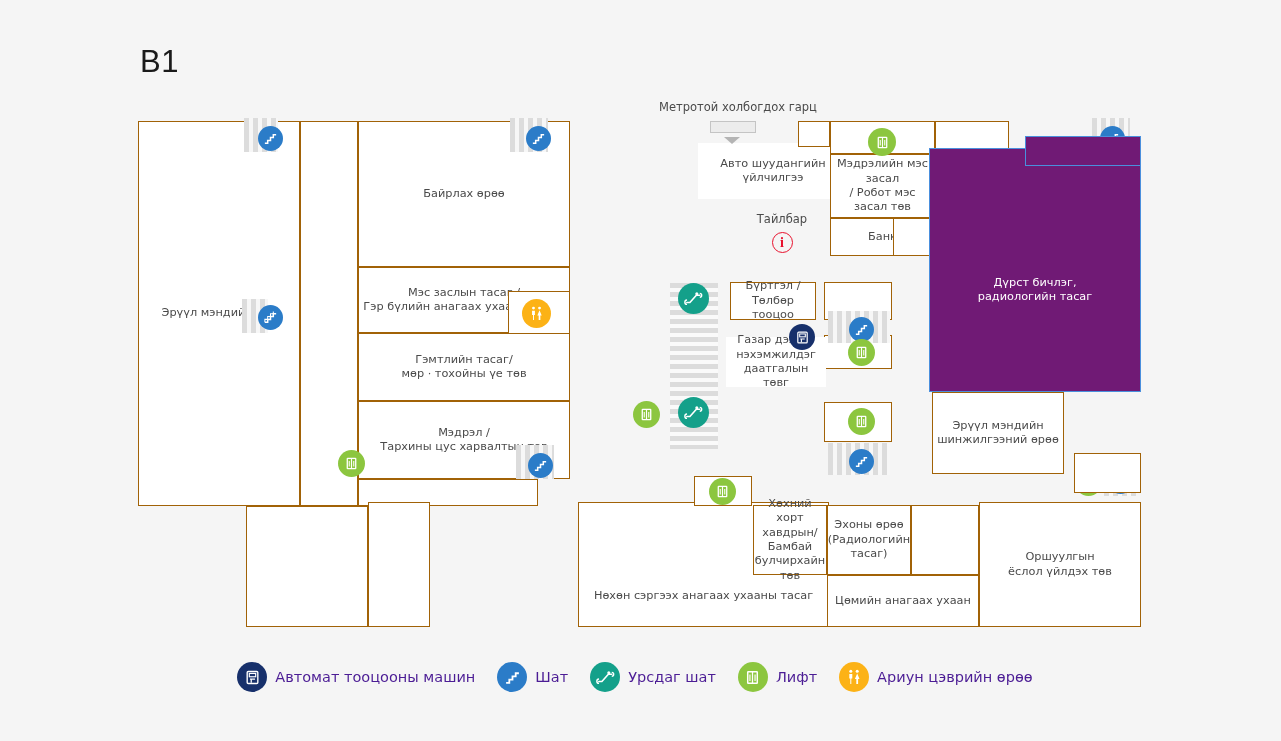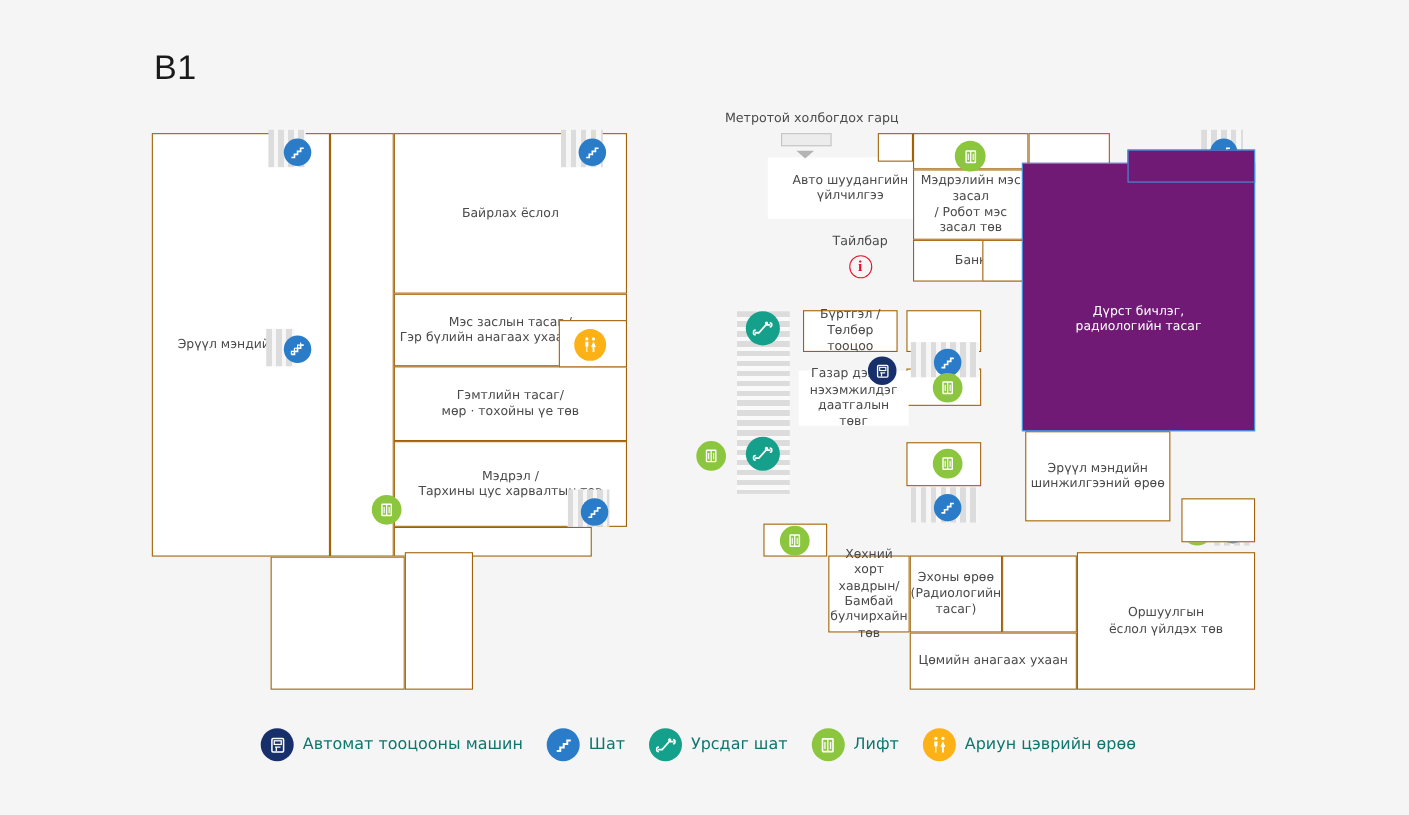--- a/index.html
+++ b/index.html
@@ -77,40 +77,40 @@
   }
 
   
   #legend {
     position: absolute; left: 0; top: 662px; width: 1281px;
     display: flex; align-items: center; justify-content: center; gap: 11px;
   }
   .lg-item { display: flex; align-items: center; gap: 8px; }
   .lg-ic { position: relative; width: 30px; height: 30px; border-radius: 50%;
            display: flex; align-items: center; justify-content: center; flex: 0 0 auto; }
-  .lg-txt { font-size: 14.5px; color: #0f766e; white-space: nowrap; margin-right: 11px; }
+  .lg-txt { font-size: 14.5px; color: #4c1d95; white-space: nowrap; margin-right: 11px; }
 </style>
 </head>
 <body>
 
 <div id="root">
 
   <div class="floor-title">B1</div>
 
   <div class="metro-label">Метротой холбогдох гарц</div>
 
   <div id="plan">
 
     <div class="rm" style="left:0;top:0;width:162px;height:385px;">
       <span class="lbl">Эрүүл мэндийн төв</span>
     </div>
     <div class="rm" style="left:162px;top:0;width:58px;height:385px;"></div>
 
     <div class="rm" style="left:220px;top:0;width:212px;height:146px;">
-      <span class="lbl">Байрлах ёслол</span>
+      <span class="lbl">Байрлах өрөө</span>
     </div>
     <div class="rm" style="left:220px;top:146px;width:212px;height:66px;">
       <span class="lbl">Мэс заслын тасаг /<br>Гэр бүлийн анагаах ухааны тасаг</span>
     </div>
     <div class="rm" style="left:220px;top:212px;width:212px;height:68px;">
       <span class="lbl">Гэмтлийн тасаг/<br>мөр · тохойны үе төв</span>
     </div>
     <div class="rm" style="left:220px;top:280px;width:212px;height:78px;">
       <span class="lbl">Мэдрэл /<br>Тархины цус харвалтын төв</span>
     </div>
@@ -149,20 +149,23 @@
     </div>
     <div class="rm blue" style="left:887px;top:15px;width:116px;height:30px;z-index:1;"></div>
 
     <div class="rm" style="left:794px;top:271px;width:132px;height:82px;z-index:2;">
       <span class="lbl">Эрүүл мэндийн<br>шинжилгээний өрөө</span>
     </div>
     <div class="rm" style="left:936px;top:332px;width:67px;height:40px;z-index:2;"></div>
 
     <div class="rm" style="left:108px;top:385px;width:122px;height:121px;"></div>
     <div class="rm" style="left:230px;top:381px;width:62px;height:125px;"></div>
+    <div class="rm" style="left:440px;top:381px;width:251px;height:125px;">
+      <span class="lbl" style="position:relative;top:32px;">Нөхөн сэргээх анагаах ухааны тасаг</span>
+    </div>
     <div class="rm" style="left:615px;top:384px;width:74px;height:70px;">
       <span class="lbl tiny">Хөхний хорт<br>хавдрын/<br>Бамбай<br>булчирхайн<br>төв</span>
     </div>
     <div class="rm" style="left:689px;top:384px;width:84px;height:70px;">
       <span class="lbl small">Эхоны өрөө<br>(Радиологийн<br>тасаг)</span>
     </div>
     <div class="rm" style="left:689px;top:454px;width:152px;height:52px;">
       <span class="lbl">Цөмийн анагаах ухаан</span>
     </div>
     <div class="rm" style="left:773px;top:384px;width:68px;height:70px;"></div>

